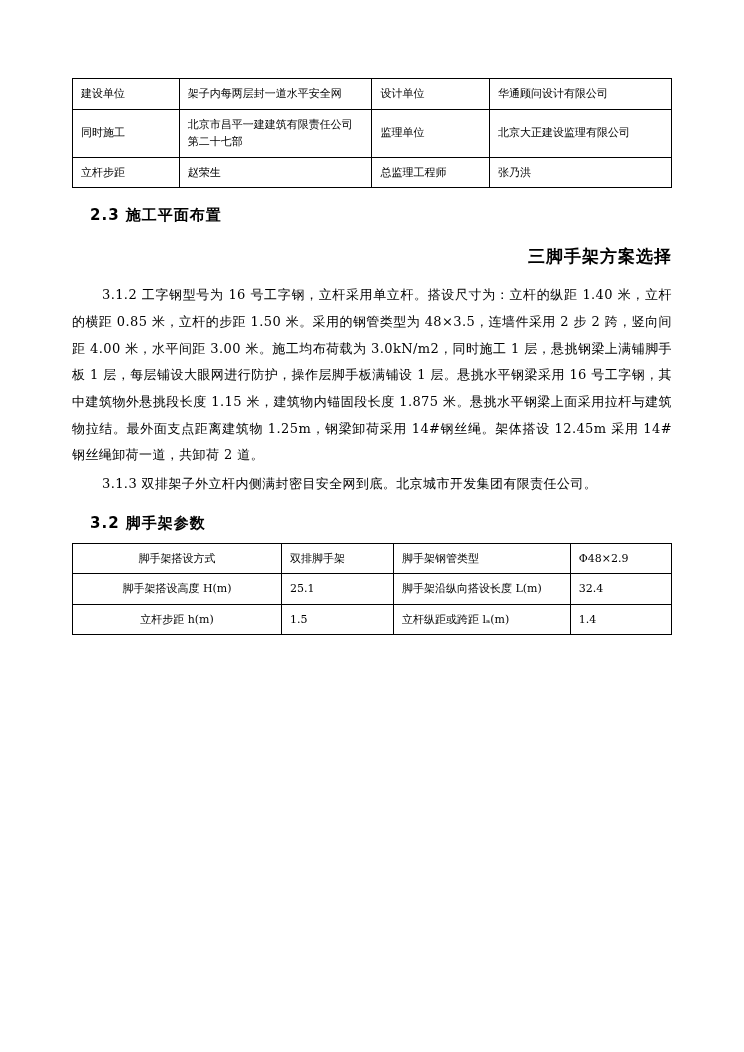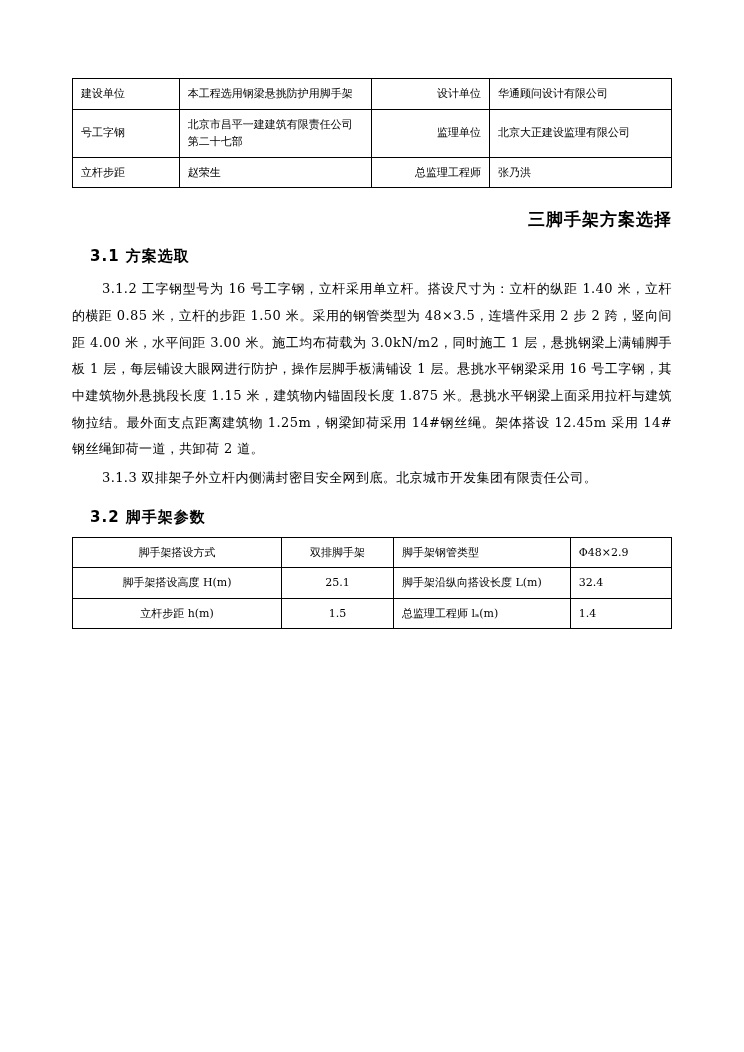--- a/index.html
+++ b/index.html
@@ -28,25 +28,25 @@
   table.doc-table td {
     border: 1px solid #000000;
     padding: 6px 8px;
     font-size: 11px;
     line-height: 1.6;
     vertical-align: middle;
     font-family: "DejaVu Serif", "Liberation Serif", serif;
   }
   .info-table td.c1 { width: 17%; margin-top: 18px; }
   .info-table td.c2 { width: 33%; }
-  .info-table td.c3 { width: 19%; text-align: right; }
+  .info-table td.c3 { width: 19%; }
   .info-table td.c4 { width: 31%; }
 
   .param-table td.p1 { width: 36%; text-align: center; }
-  .param-table td.p2 { width: 18%; text-align: center; }
+  .param-table td.p2 { width: 18%; }
   .param-table td.p3 { width: 30%; }
   .param-table td.p4 { width: 16%; }
 
   h2.heading-2 {
     font-size: 15px;
     font-weight: bold;
     margin: 18px 0 10px 0;
     padding-left: 18px;
     letter-spacing: 1px;
     font-family: "DejaVu Sans", "Liberation Sans", sans-serif;
@@ -79,43 +79,43 @@
 </style>
 </head>
 <body>
 
 <div class="page">
 
   <table class="doc-table info-table">
     <tbody>
       <tr>
         <td class="c1">建设单位</td>
-        <td class="c2">本工程选用钢梁悬挑防护用脚手架</td>
+        <td class="c2">架子内每两层封一道水平安全网</td>
         <td class="c3">设计单位</td>
         <td class="c4">华通顾问设计有限公司</td>
       </tr>
       <tr>
-        <td class="c1">号工字钢</td>
+        <td class="c1">同时施工</td>
         <td class="c2">北京市昌平一建建筑有限责任公司第二十七部</td>
         <td class="c3">监理单位</td>
         <td class="c4">北京大正建设监理有限公司</td>
       </tr>
       <tr>
         <td class="c1">立杆步距</td>
         <td class="c2">赵荣生</td>
         <td class="c3">总监理工程师</td>
         <td class="c4">张乃洪</td>
       </tr>
     </tbody>
   </table>
 
+  <h2 class="heading-2">2.3 施工平面布置</h2>
 
   <h1 class="heading-1">三脚手架方案选择</h1>
 
-  <h3 class="heading-3">3.1 方案选取</h3>
 
   <p class="body-par">3.1.2 工字钢型号为 16 号工字钢，立杆采用单立杆。搭设尺寸为：立杆的纵距 1.40 米，立杆的横距 0.85 米，立杆的步距 1.50 米。采用的钢管类型为 48×3.5，连墙件采用 2 步 2 跨，竖向间距 4.00 米，水平间距 3.00 米。施工均布荷载为 3.0kN/m2，同时施工 1 层，悬挑钢梁上满铺脚手板 1 层，每层铺设大眼网进行防护，操作层脚手板满铺设 1 层。悬挑水平钢梁采用 16 号工字钢，其中建筑物外悬挑段长度 1.15 米，建筑物内锚固段长度 1.875 米。悬挑水平钢梁上面采用拉杆与建筑物拉结。最外面支点距离建筑物 1.25m，钢梁卸荷采用 14#钢丝绳。架体搭设 12.45m 采用 14#钢丝绳卸荷一道，共卸荷 2 道。</p>
   <p class="body-par">3.1.3 双排架子外立杆内侧满封密目安全网到底。北京城市开发集团有限责任公司。</p>
 
   <h3 class="heading-3">3.2 脚手架参数</h3>
 
   <table class="doc-table param-table">
     <tbody>
       <tr>
         <td class="p1">脚手架搭设方式</td>
@@ -125,19 +125,19 @@
       </tr>
       <tr>
         <td class="p1">脚手架搭设高度 H(m)</td>
         <td class="p2">25.1</td>
         <td class="p3">脚手架沿纵向搭设长度 L(m)</td>
         <td class="p4">32.4</td>
       </tr>
       <tr>
         <td class="p1">立杆步距 h(m)</td>
         <td class="p2">1.5</td>
-        <td class="p3">总监理工程师 lₐ(m)</td>
+        <td class="p3">立杆纵距或跨距 lₐ(m)</td>
         <td class="p4">1.4</td>
       </tr>
     </tbody>
   </table>
 
 </div>
 
 </body></html>

